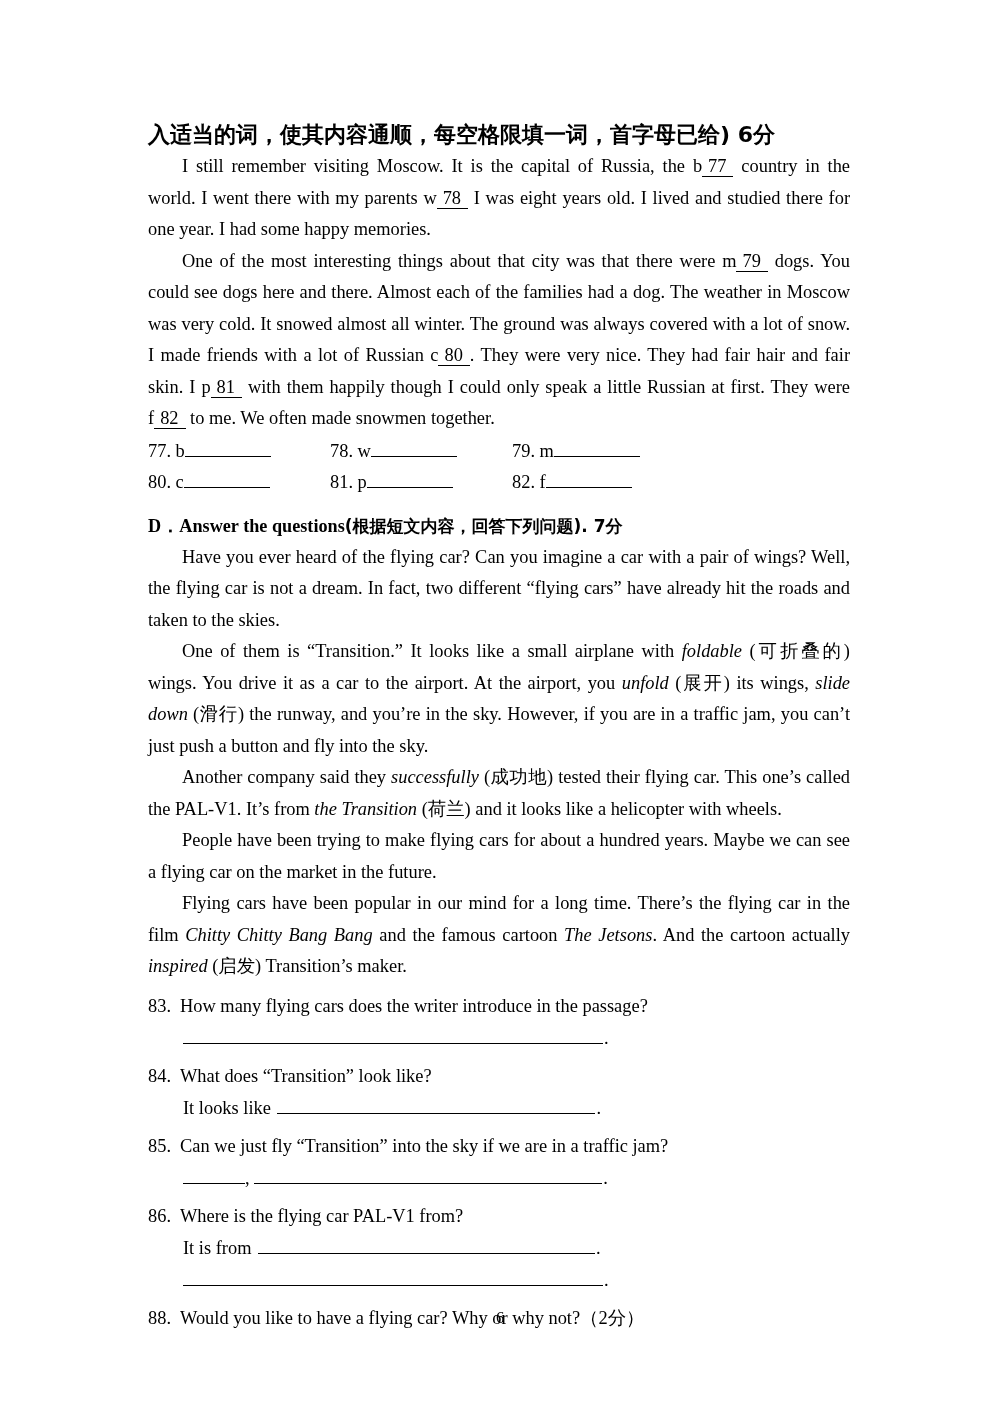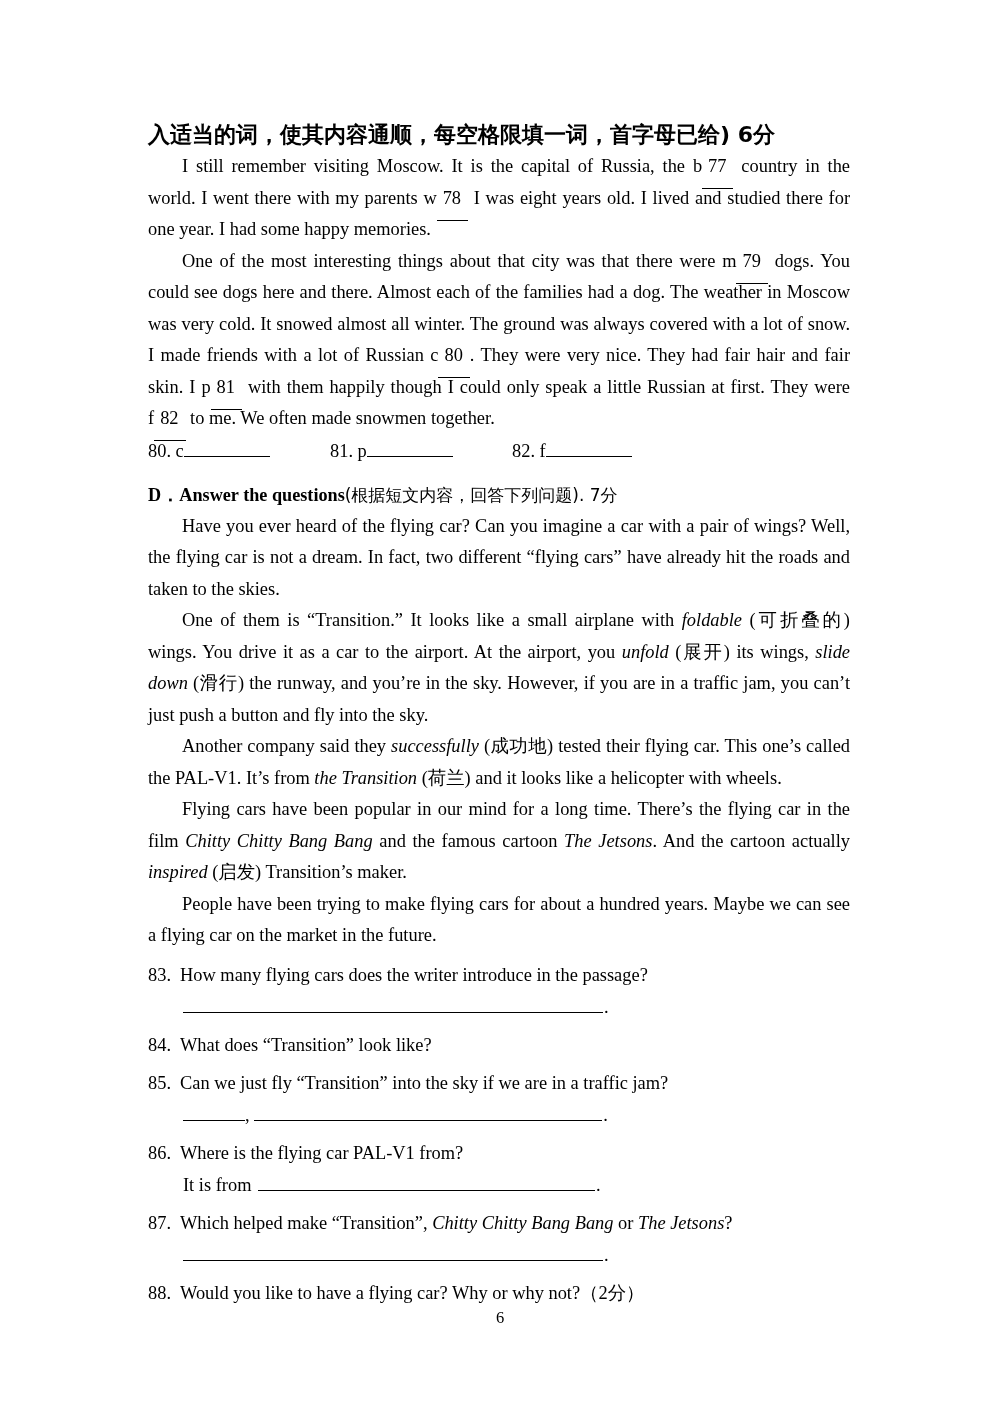--- a/index.html
+++ b/index.html
@@ -39,21 +39,21 @@
     text-indent: 34px;
     margin: 0;
     hyphens: none;
   }
   
   .cloze {
     white-space: nowrap;
   }
   .cloze .num {
     border-bottom: 1.4px solid #000;
-    padding: 0 7px 12px 6px;
+    padding: 0 7px 0 6px;
     margin-left: 0px;
   }
   
   .ans-grid {
     margin-top: 1px;
     font-size: 18.4px;
     line-height: 31px;
   }
   .ans-row {
     display: block;
@@ -133,71 +133,72 @@
   .folio {
     position: absolute;
     left: 0;
     top: 1308px;
     width: 1000px;
     text-align: center;
     font-size: 16.5px;
   }
   i, .it { font-style: italic; }
   .cn { font-family: "DejaVu Sans", "Liberation Sans", sans-serif; font-size: 17px; }
-  .sec-head .cn { font-family: "DejaVu Sans", sans-serif; font-weight: normal; font-size: 17px; }
+  .sec-head .cn { font-family: "DejaVu Sans", sans-serif; font-weight: bold; font-size: 17px; }
   .head-cn .cn { font-family: "DejaVu Sans", sans-serif; font-weight: bold; font-size: 22px; }
 </style>
 </head>
 <body>
 
 <div class="page">
 
   <div class="head-cn">
     <span class="cn">入适当的词，使其内容通顺，每空格限填一词，首字母已给) 6分</span>
   </div>
 
   <div id="cloze-paragraphs">
       <p class="para"><span>I still remember visiting Moscow. It is the capital of Russia, the </span><span class="cloze"><span>b</span><span class="num">77</span></span><span> country in the world. I went there with my parents </span><span class="cloze"><span>w</span><span class="num">78</span></span><span> I was eight years old. I lived and studied there for one year. I had some happy memories.</span></p>
       <p class="para"><span>One of the most interesting things about that city was that there were </span><span class="cloze"><span>m</span><span class="num">79</span></span><span> dogs. You could see dogs here and there. Almost each of the families had a dog. The weather in Moscow was very cold. It snowed almost all winter. The ground was always covered with a lot of snow. I made friends with a lot of Russian </span><span class="cloze"><span>c</span><span class="num">80</span></span><span>. They were very nice. They had fair hair and fair skin. I </span><span class="cloze"><span>p</span><span class="num">81</span></span><span> with them happily though I could only speak a little Russian at first. They were </span><span class="cloze"><span>f</span><span class="num">82</span></span><span> to me. We often made snowmen together.</span></p>
     </div>
 
   <div class="ans-grid" id="answer-key">
+      <div class="ans-row"><span class="ans-cell"><span class="lead">77. b</span><span class="rule"></span></span><span class="ans-cell"><span class="lead">78. w</span><span class="rule"></span></span><span class="ans-cell"><span class="lead">79. m</span><span class="rule"></span></span></div>
       <div class="ans-row"><span class="ans-cell"><span class="lead">80. c</span><span class="rule"></span></span><span class="ans-cell"><span class="lead">81. p</span><span class="rule"></span></span><span class="ans-cell"><span class="lead">82. f</span><span class="rule"></span></span></div>
     </div>
 
   <div class="sec-head">
     <span class="letter">D．</span><span>Answer the questions</span><span class="cn">(根据短文内容，回答下列问题). 7分</span>
   </div>
 
   <div id="d-passage">
       <p class="para"><span>Have you ever heard of the flying car? Can you imagine a car with a pair of wings? Well, the flying car is not a dream. In fact, two different “flying cars” have already hit the roads and taken to the skies.</span></p>
       <p class="para"><span>One of them is “Transition.” It looks like a small airplane with </span><i>foldable</i><span> (可折叠的) wings. You drive it as a car to the airport. At the airport, you </span><i>unfold</i><span> (展开) its wings, </span><i>slide down</i><span> (滑行) the runway, and you’re in the sky. However, if you are in a traffic jam, you can’t just push a button and fly into the sky.</span></p>
       <p class="para"><span>Another company said they </span><i>successfully</i><span> (成功地) tested their flying car. This one’s called the PAL-V1. It’s from </span><i>the Transition</i><span> (荷兰) and it looks like a helicopter with wheels.</span></p>
+      <p class="para"><span>People have been trying to make flying cars for about a hundred years. Maybe we can see a flying car on the market in the future.</span></p>
       <p class="para"><span>Flying cars have been popular in our mind for a long time. There’s the flying car in the film </span><i>Chitty Chitty Bang Bang</i><span> and the famous cartoon </span><i>The Jetsons</i><span>. And the cartoon actually </span><i>inspired</i><span> (启发) Transition’s maker.</span></p>
-      <p class="para"><span>People have been trying to make flying cars for about a hundred years. Maybe we can see a flying car on the market in the future.</span></p>
     </div>
 
   <div class="q-block" id="question-list">
       <div>
         <div class="q-line"><span class="q-num">83.</span><span class="q-text"><span>How many flying cars does the writer introduce in the passage?</span></span></div>
         <div class="a-line"><span class="blank-long" style="width: 420px;"></span><span class="dot">.</span></div>
       </div>
       <div>
         <div class="q-line"><span class="q-num">84.</span><span class="q-text"><span>What does “Transition” look like?</span></span></div>
+        <div class="a-line"><span class="a-prefix">It looks like </span><span class="blank-long" style="width: 318px;"></span><span class="dot">.</span></div>
       </div>
       <div>
         <div class="q-line"><span class="q-num">85.</span><span class="q-text"><span>Can we just fly “Transition” into the sky if we are in a traffic jam?</span></span></div>
         <div class="a-line"><span class="blank-short"></span><span>, </span><span class="blank-long" style="width: 348px;"></span><span class="dot">.</span></div>
       </div>
       <div>
         <div class="q-line"><span class="q-num">86.</span><span class="q-text"><span>Where is the flying car PAL-V1 from?</span></span></div>
         <div class="a-line"><span class="a-prefix">It is from </span><span class="blank-long" style="width: 337px;"></span><span class="dot">.</span></div>
       </div>
       <div>
-        <div class="q-line"><span class="q-num">87.</span><span class="q-text"><span>Which helped make “Transition”, </span><i>Chitty Chitty Bang Bang</i><span> or </span><i>The Jetsons</i><span>?</span></span></div>
         <div class="a-line"><span class="blank-long" style="width: 420px;"></span><span class="dot">.</span></div>
       </div>
       <div>
         <div class="q-line"><span class="q-num">88.</span><span class="q-text"><span>Would you like to have a flying car? Why or why not?（2分）</span></span></div>
       </div>
     </div>
 
 </div>
 
 <div class="folio">6</div>

